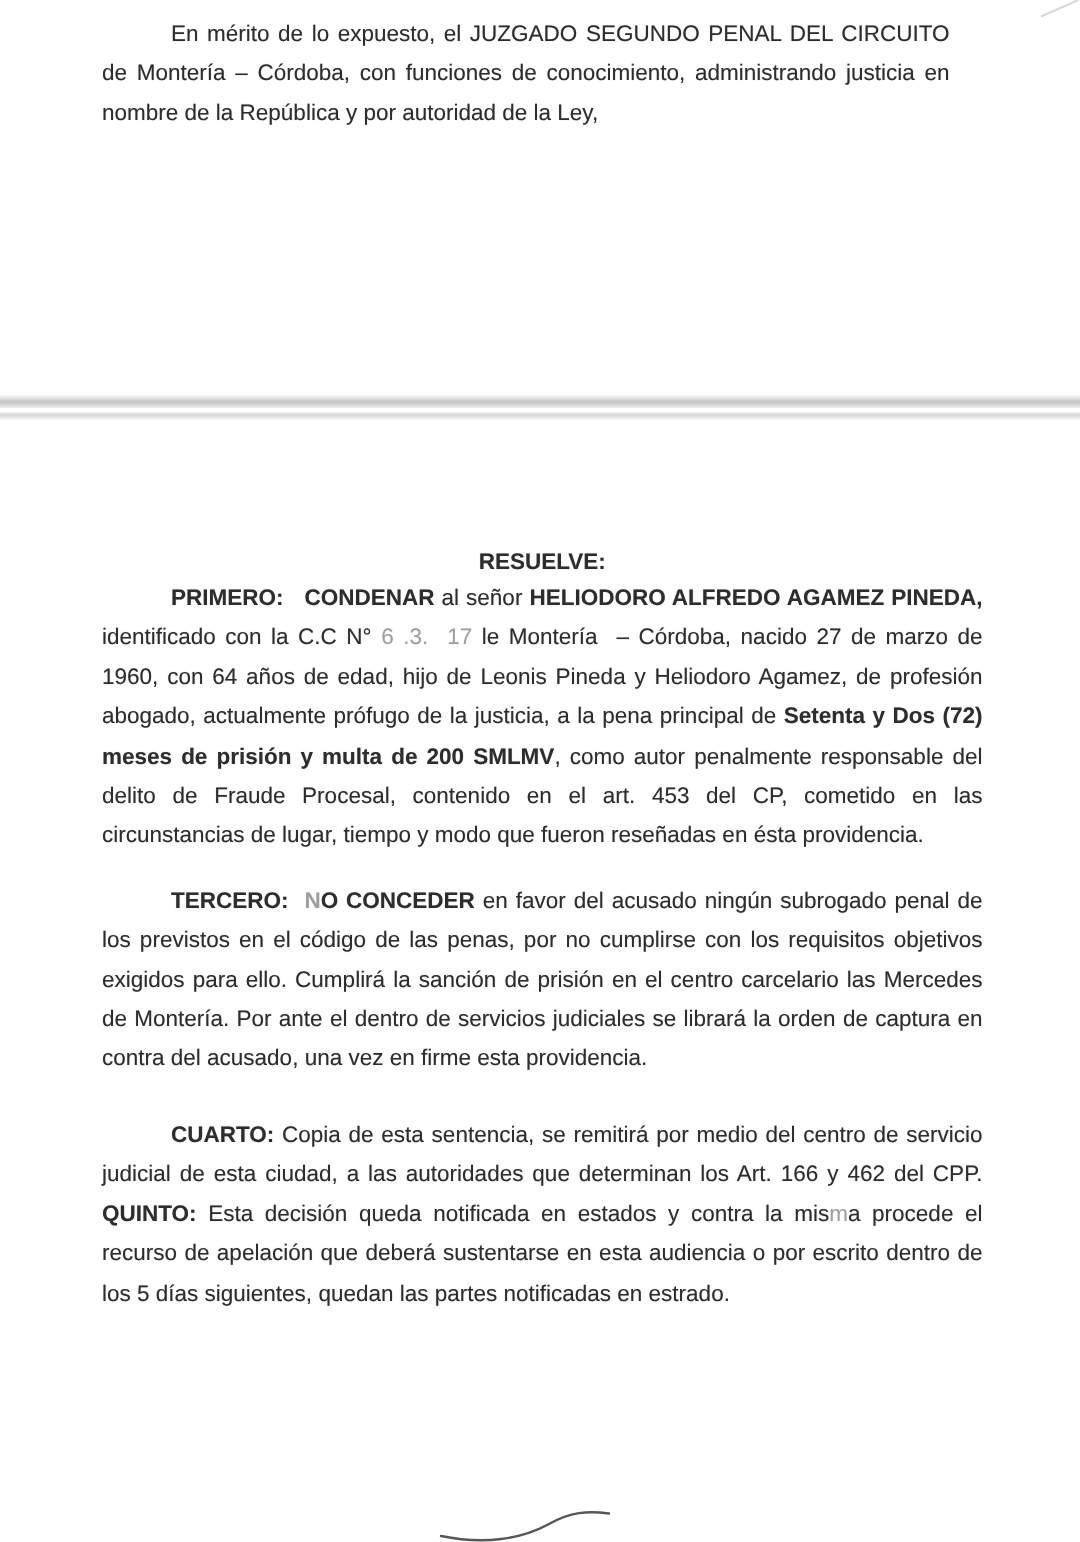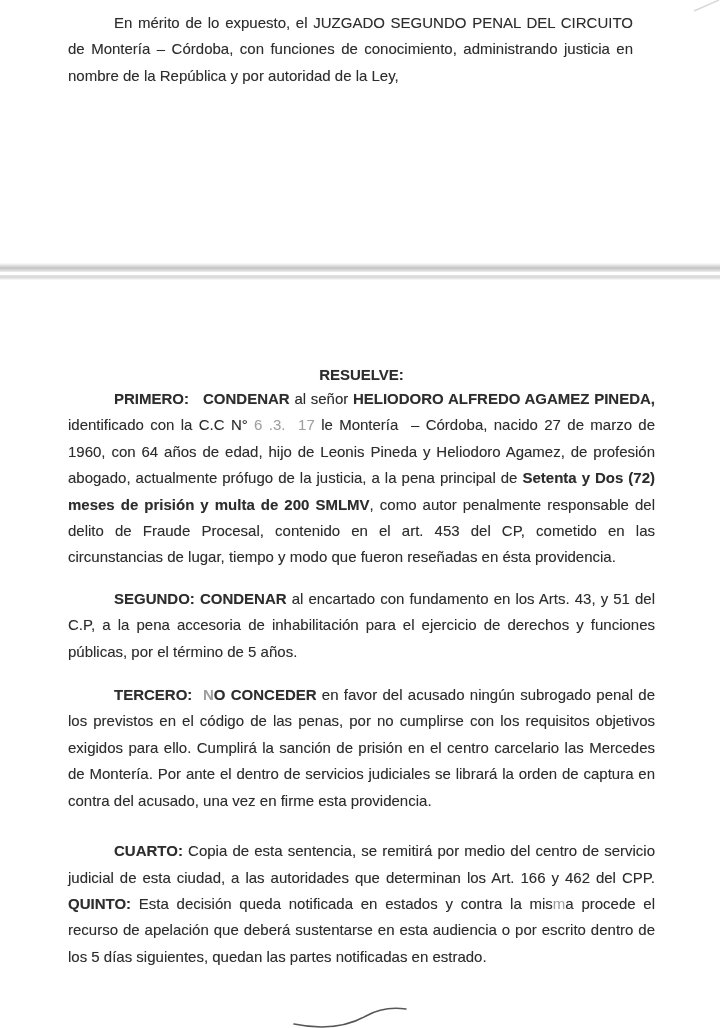--- a/index.html
+++ b/index.html
@@ -93,21 +93,20 @@
 <div class="page-break">
   <div class="pb-edge-bottom"></div>
   <div class="pb-gap"></div>
   <div class="pb-edge-top"></div>
 </div>
 
 <div class="sheet sheet-2">
   <div class="content">
       <p class="heading"><span class="b">RESUELVE:</span></p>
       <p><span class="b">PRIMERO: &nbsp;&nbsp;CONDENAR</span><span> al señor </span><span class="b">HELIODORO ALFREDO AGAMEZ PINEDA,</span><span> identificado con la C.C N° </span><span class="f">6&nbsp;.3.&nbsp;&nbsp;17</span><span>&nbsp;le Montería &nbsp;– Córdoba, nacido 27 de marzo de 1960, con 64 años de edad, hijo de Leonis Pineda y Heliodoro Agamez, de profesión abogado, actualmente prófugo de la justicia, a la pena principal de </span><span class="b">Setenta y Dos (72) meses de prisión y multa de 200 SMLMV</span><span>, como autor penalmente responsable del delito de Fraude Procesal, contenido en el art. 453 del CP, cometido en las circunstancias de lugar, tiempo y modo que fueron reseñadas en ésta providencia.</span></p>
-      <p style="margin-top: 15px;"><span class="b">SEGUNDO: CONDENAR</span><span> al encartado con fundamento en los Arts. 43, y 51 del C.P, a la pena accesoria de inhabilitación para el ejercicio de derechos y funciones públicas, por el término de 5 años.</span></p>
       <p style="margin-top: 17px;"><span class="b">TERCERO: &nbsp;</span><span class="b f">N</span><span class="b">O CONCEDER</span><span> en favor del acusado ningún subrogado penal de los previstos en el código de las penas, por no cumplirse con los requisitos objetivos exigidos para ello. Cumplirá la sanción de prisión en el centro carcelario las Mercedes de Montería. Por ante el dentro de servicios judiciales se librará la orden de captura en contra del acusado, una vez en firme esta providencia.</span></p>
       <p style="margin-top: 24px;"><span class="b">CUARTO:</span><span> Copia de esta sentencia, se remitirá por medio del centro de servicio judicial de esta ciudad, a las autoridades que determinan los Art. 166 y 462 del CPP. </span><span class="b">QUINTO:</span><span> Esta decisión queda notificada en estados y contra la mis</span><span class="f">m</span><span>a procede el recurso de apelación que deberá sustentarse en esta audiencia o por escrito dentro de los 5 días siguientes, quedan las partes notificadas en estrado.</span></p>
     </div>
 </div>
 
 <svg class="signature-overlay" viewBox="0 0 130 26" xmlns="http://www.w3.org/2000/svg">
   <path d="M 6 20 C 35 26 60 22 78 12 C 92 4 104 3 118 5" fill="none" stroke="#3a3a3a" stroke-width="1.6" stroke-linecap="round" opacity="0.85"></path>
 </svg>
 
 <svg class="corner-artifact" viewBox="0 0 28 12" xmlns="http://www.w3.org/2000/svg">

